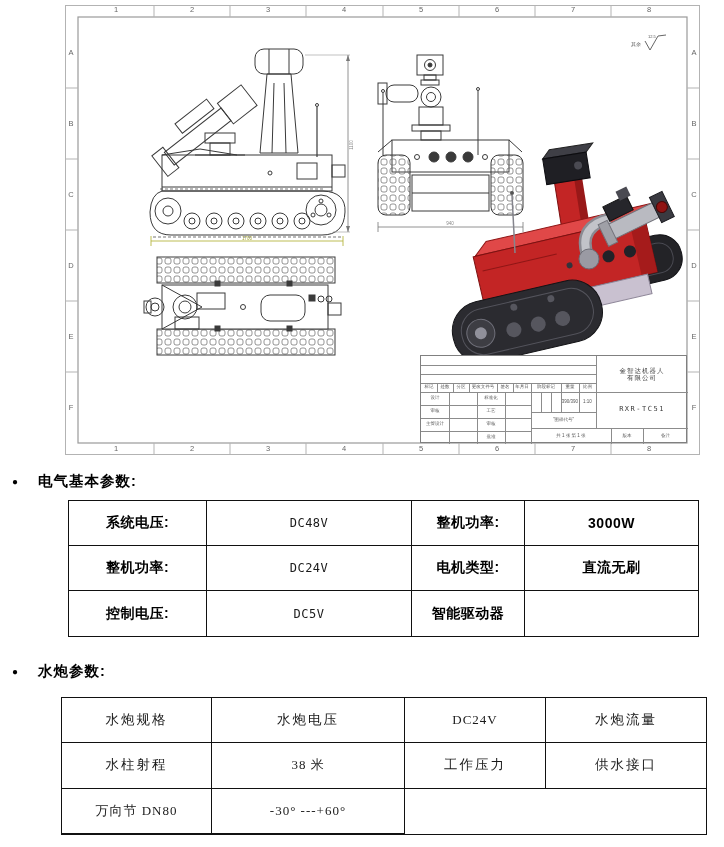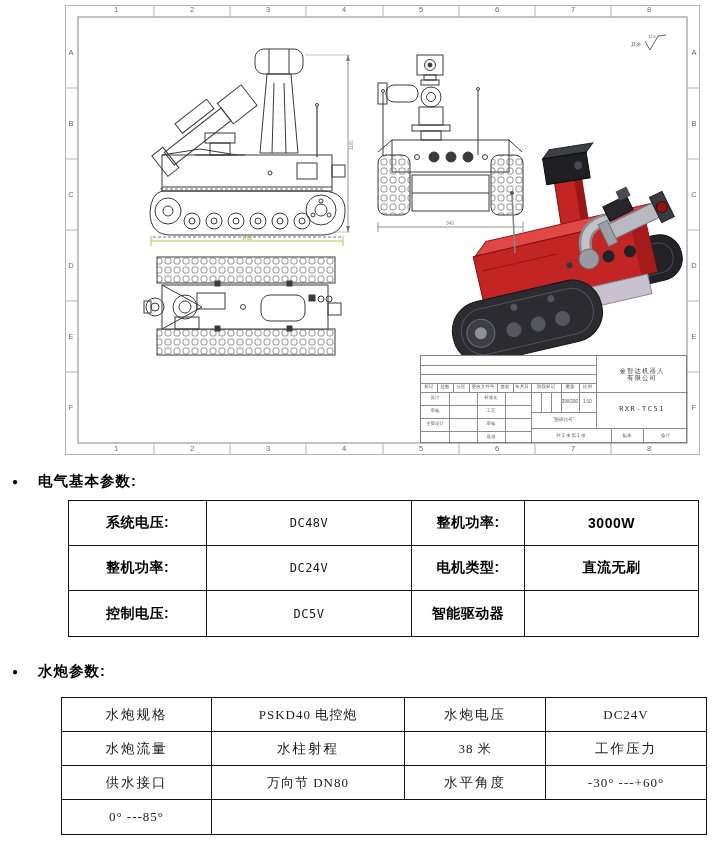--- a/index.html
+++ b/index.html
@@ -365,27 +365,24 @@
     <div class="t1l">控制电压:</div>
     <div class="t1v">DC5V</div>
     <div class="t1l">智能驱动器</div>
   </div>
 
   <span class="bullet" style="left:12px;top:667px;">●</span>
   <div class="sec-head" style="left:38px;top:663px;">水炮参数:</div>
 
   <div class="spec rows4" style="left:61px;top:697px;width:644px;height:136px;grid-template-columns:150px 193px 141px 1fr;grid-auto-rows:1fr;border-width:1.2px;">
     <div class="t2l">水炮规格</div>
-    <div class="t2v">PSKD40 电控炮</div>
     <div class="t2l">水炮电压</div>
     <div class="t2v">DC24V</div>
     <div class="t2l">水炮流量</div>
     <div class="t2l">水柱射程</div>
     <div class="t2v">38 米</div>
     <div class="t2l">工作压力</div>
     <div class="t2l">供水接口</div>
     <div class="t2v">万向节 DN80</div>
-    <div class="t2l">水平角度</div>
     <div class="t2v">-30° ---+60°</div>
-    <div class="t2v">0° ---85°</div>
   </div>
 
 </div>
 
 </body></html>

